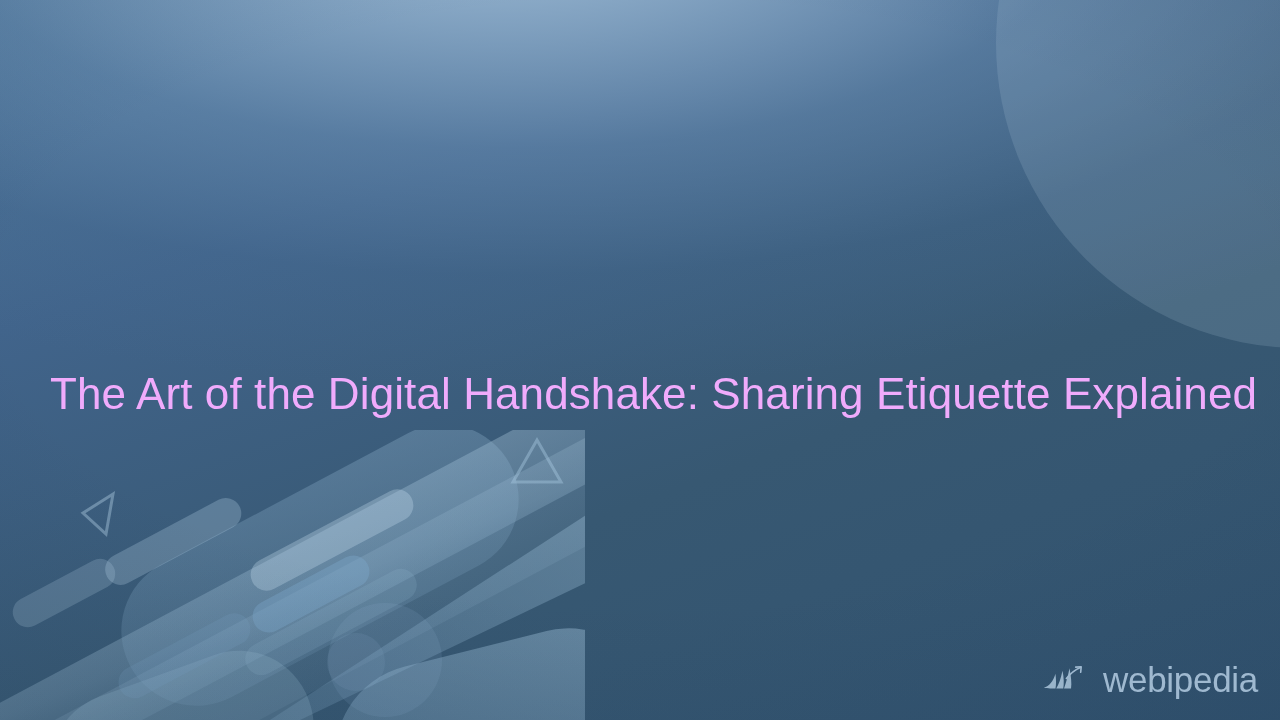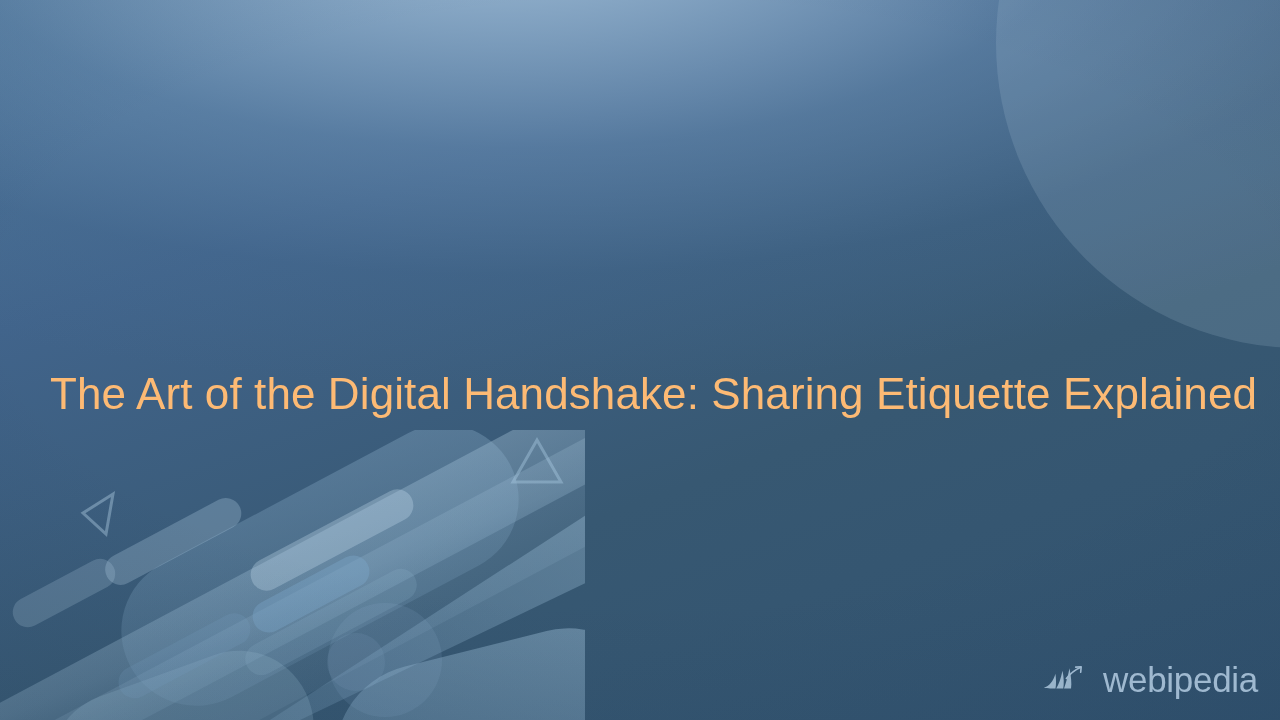--- a/index.html
+++ b/index.html
@@ -65,21 +65,21 @@
     overflow: hidden;
   }
   .deco svg { display: block; }
 
   
   .title {
     position: absolute;
     left: 50px;
     top: 337px;
     width: 1190px;
-    color: #fdba74;
+    color: #f0abfc;
     font-size: 44px;
     font-weight: 400;
     line-height: 56px;
     letter-spacing: 0.1px;
     white-space: nowrap;
   }
 
   
   .logo {
     position: absolute;

